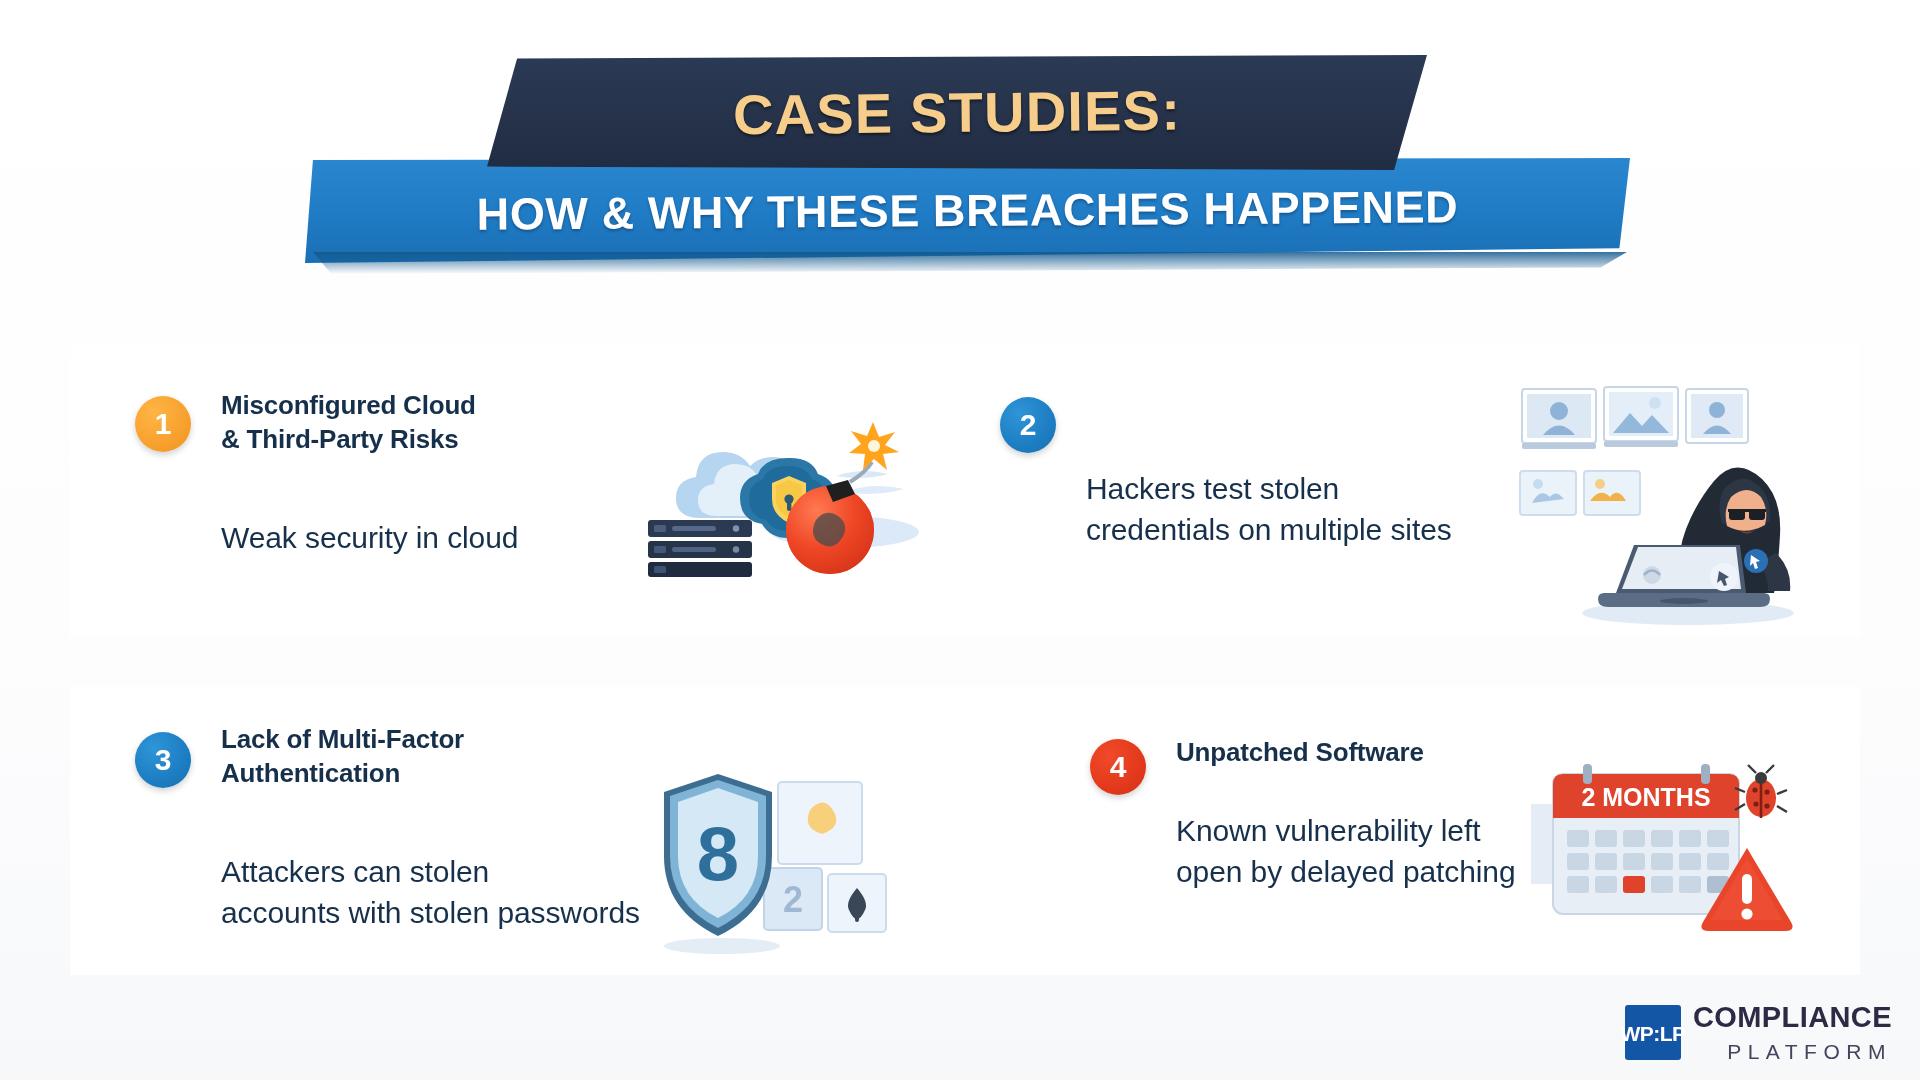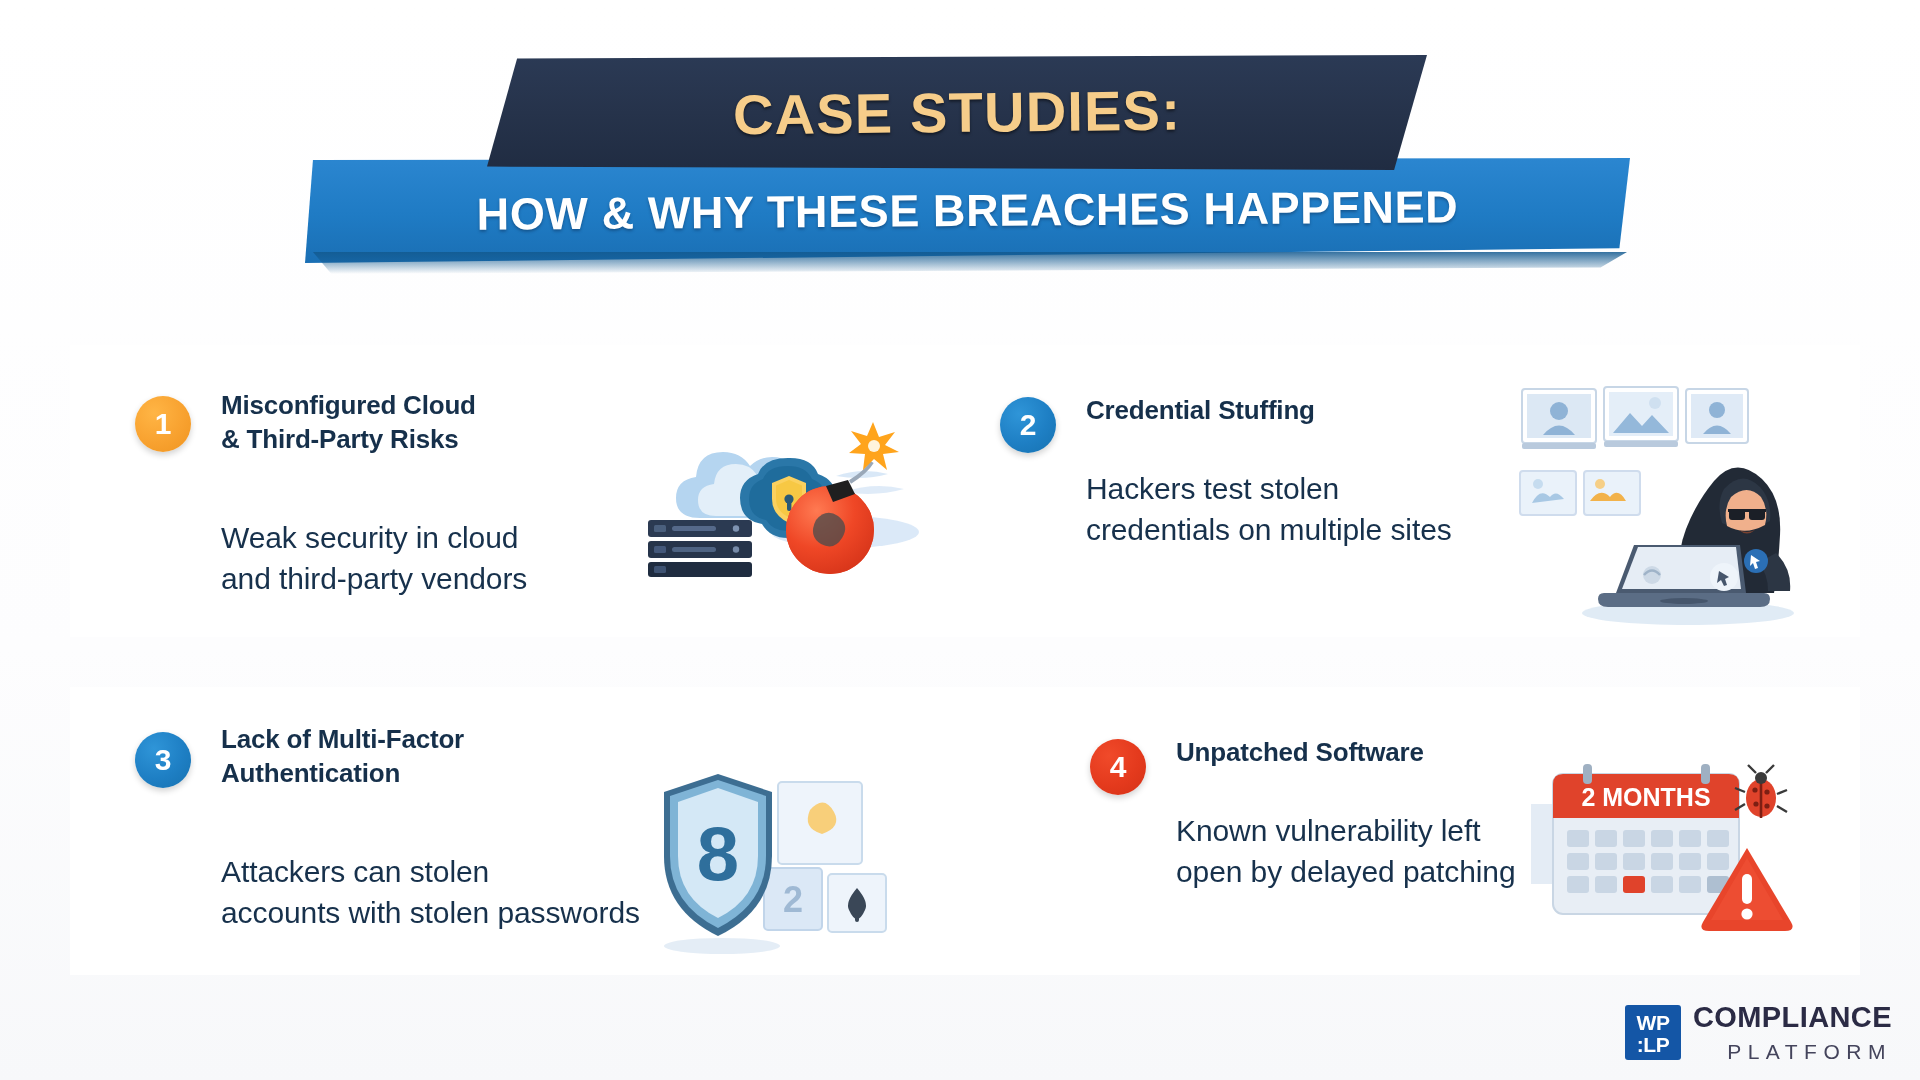--- a/index.html
+++ b/index.html
@@ -77,21 +77,21 @@
   .illus{position:absolute;}
   .illus svg{display:block;}
 
   
   .logo{
     position:absolute;left:1625px;top:1003px;
     display:flex;align-items:center;gap:12px;
   }
   .logo-mark{
     width:56px;height:54px;background:#1456a6;border-radius:3px;
-    display:flex;flex-direction:column;align-items:center;justify-content:center;
+    display:flex;align-items:center;justify-content:center;
     line-height:1;padding-top:1px;
   }
   .logo-mark .l1{color:#fff;font-weight:800;font-size:21px;letter-spacing:-.5px;}
   .logo-mark .l2{color:#ffffff;font-weight:800;font-size:21px;letter-spacing:-.5px;margin-top:1px;}
   .logo-text{display:flex;flex-direction:column;line-height:1;text-align:right;}
   .logo-text .t1{color:#2b2b45;font-weight:800;font-size:29px;letter-spacing:.4px;}
   .logo-text .t2{color:#44445c;font-weight:500;font-size:21px;letter-spacing:6.5px;margin-top:9px;}
 </style>
 </head>
 <body>
@@ -114,21 +114,20 @@
   <div class="row-bg" id="rowbg2"></div>
 
   <div class="card-inner" style="left:135px;top:388px;width:470px;height:230px;">
     <div class="badge orange" style="left:0;top:8px;">1</div>
     <div class="c-title" style="left:86px;top:0;width:400px;">
       <span>Misconfigured Cloud</span><br>
       <span>&amp; Third-Party Risks</span>
     </div>
     <div class="c-desc" style="left:86px;top:130px;width:400px;">
       <span>Weak security in cloud</span><br>
-      <span>and third-party vendors</span>
     </div>
   </div>
 
   <div class="illus" style="left:640px;top:380px;">
     <svg width="280" height="205" viewBox="0 0 280 205">
 
       <ellipse cx="205" cy="152" rx="74" ry="16" fill="#cfe2f5" opacity=".75"></ellipse>
       <path d="M196 96 q26 -9 52 -2 q-24 7 -52 2z" fill="#cfe2f5" opacity=".8"></path>
       <path d="M204 112 q30 -10 60 -3 q-28 8 -60 3z" fill="#d9e8f7" opacity=".85"></path>
 
@@ -179,21 +178,20 @@
         <g transform="translate(233,66)">
           <path d="M0 -24 L6 -9 L22 -14 L12 -1 L26 6 L10 8 L14 24 L1 13 L-10 24 L-8 8 L-24 7 L-12 -2 L-22 -15 L-6 -10z" fill="#ffa41c"></path>
           <circle cx="1" cy="0" r="6" fill="#fff4dc"></circle>
         </g>
       </g>
     </svg>
   </div>
 
   <div class="card-inner" style="left:1000px;top:393px;width:420px;height:220px;">
     <div class="badge blue" style="left:0;top:4px;">2</div>
-    <div class="c-title" style="left:86px;top:0;width:400px;">Credential Stuffing</div>
     <div class="c-desc" style="left:86px;top:76px;width:420px;">
       <span>Hackers test stolen</span><br>
       <span>credentials on multiple sites</span>
     </div>
   </div>
 
   <div class="illus" style="left:1518px;top:385px;">
     <svg width="285" height="245" viewBox="0 0 285 245">
 
       <g>

